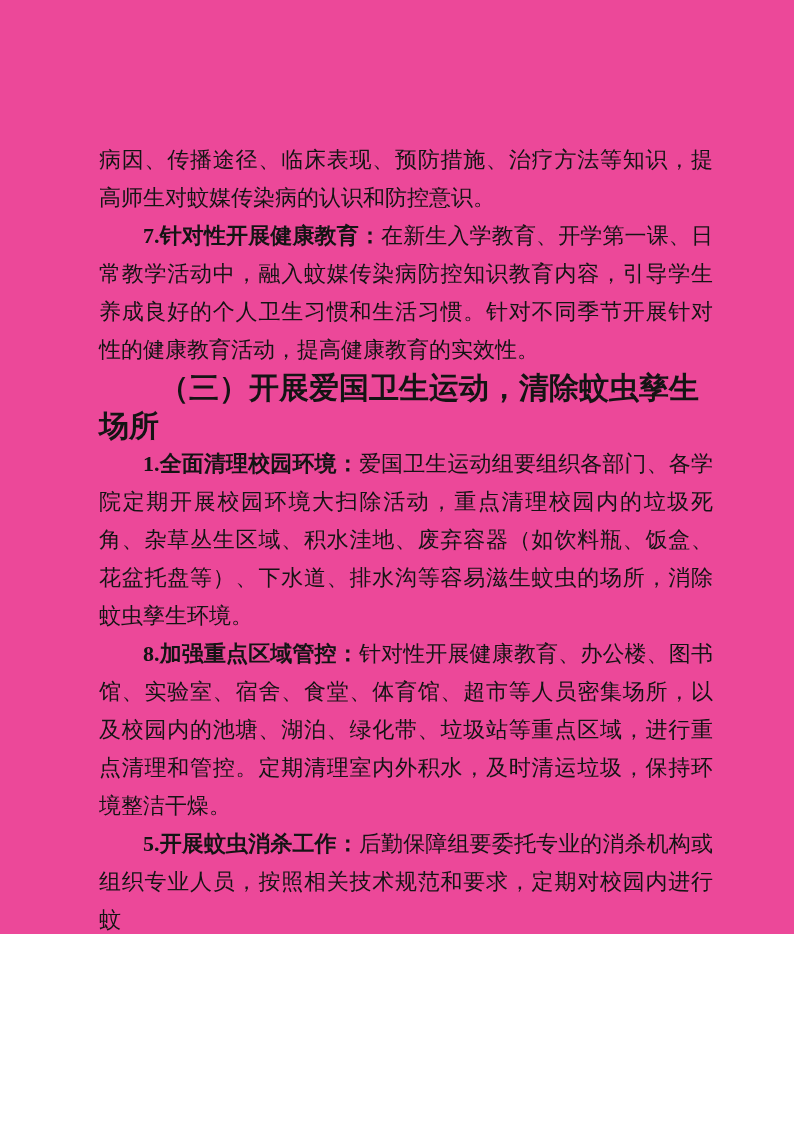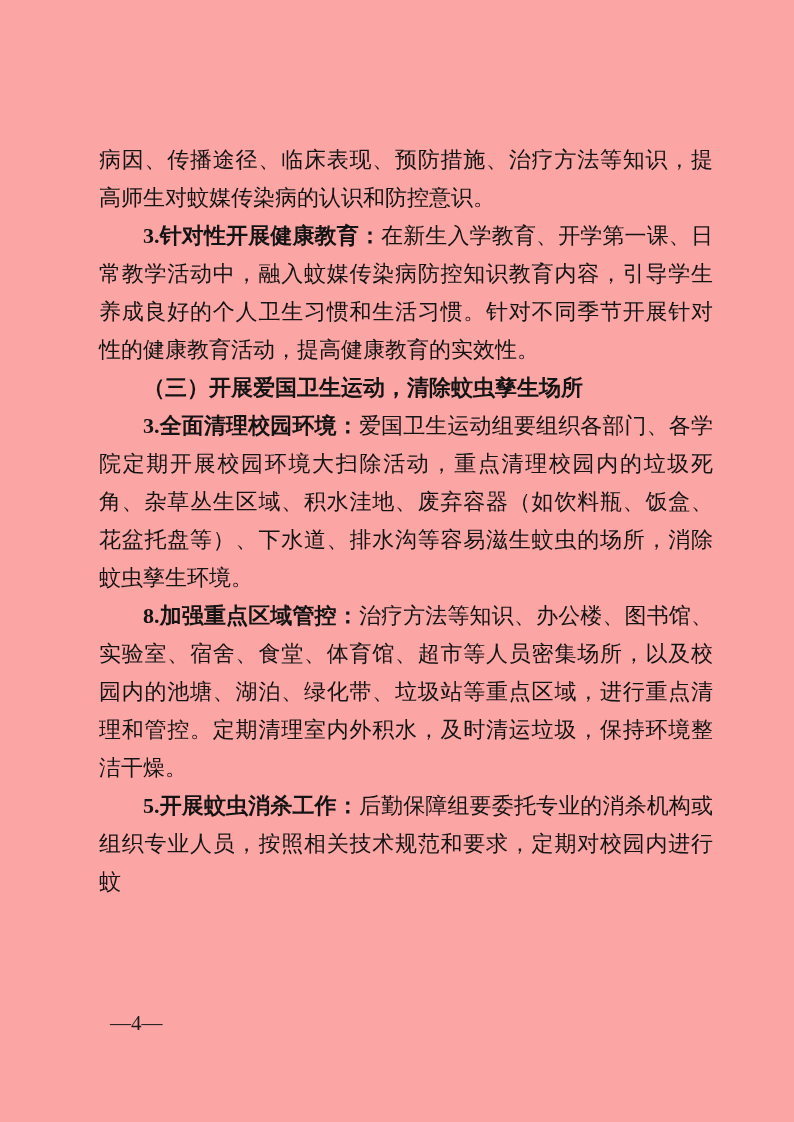--- a/index.html
+++ b/index.html
@@ -4,22 +4,22 @@
 <style>
   * { box-sizing: border-box; }
   html, body {
     margin: 0;
     padding: 0;
     background: #ffffff;
   }
   .page {
     position: relative;
     width: 794px;
-    height: 1122px;
-    background: #fca5a5;
+    height: 934px;
+    background: #ec4899;
     overflow: hidden;
     font-family: "Liberation Serif", "DejaVu Serif", serif;
     color: #141414;
   }
   .content {
     position: absolute;
     left: 99px;
     top: 141px;
     width: 614px;
     font-size: 22px;
@@ -34,21 +34,21 @@
   }
   .content p.continuation {
     text-indent: 0;
   }
   .lead {
     font-weight: bold;
   }
   .section-heading {
     margin: 0;
     padding: 0;
-    font-size: 22px;
+    font-size: 30px;
     line-height: 38px;
     font-weight: bold;
     text-indent: 2em;
     text-align: left;
   }
   .page-number {
     position: absolute;
     left: 110px;
     top: 1008px;
     font-size: 21px;
@@ -58,27 +58,27 @@
   }
 </style>
 </head>
 <body>
 
 <div class="page">
   <main class="content">
 
     <p class="continuation"><span>病因、传播途径、临床表现、预防措施、治疗方法等知识，提高师生对蚊媒传染病的认识和防控意识。</span></p>
 
-    <p><span class="lead">3.针对性开展健康教育：</span><span>在新生入学教育、开学第一课、日常教学活动中，融入蚊媒传染病防控知识教育内容，引导学生养成良好的个人卫生习惯和生活习惯。针对不同季节开展针对性的健康教育活动，提高健康教育的实效性。</span></p>
+    <p><span class="lead">7.针对性开展健康教育：</span><span>在新生入学教育、开学第一课、日常教学活动中，融入蚊媒传染病防控知识教育内容，引导学生养成良好的个人卫生习惯和生活习惯。针对不同季节开展针对性的健康教育活动，提高健康教育的实效性。</span></p>
 
 
     <h3 class="section-heading">（三）开展爱国卫生运动，清除蚊虫孳生场所</h3>
 
-    <p><span class="lead">3.全面清理校园环境：</span><span>爱国卫生运动组要组织各部门、各学院定期开展校园环境大扫除活动，重点清理校园内的垃圾死角、杂草丛生区域、积水洼地、废弃容器（如饮料瓶、饭盒、花盆托盘等）、下水道、排水沟等容易滋生蚊虫的场所，消除蚊虫孳生环境。</span></p>
+    <p><span class="lead">1.全面清理校园环境：</span><span>爱国卫生运动组要组织各部门、各学院定期开展校园环境大扫除活动，重点清理校园内的垃圾死角、杂草丛生区域、积水洼地、废弃容器（如饮料瓶、饭盒、花盆托盘等）、下水道、排水沟等容易滋生蚊虫的场所，消除蚊虫孳生环境。</span></p>
 
-    <p><span class="lead">8.加强重点区域管控：</span><span>治疗方法等知识、办公楼、图书馆、实验室、宿舍、食堂、体育馆、超市等人员密集场所，以及校园内的池塘、湖泊、绿化带、垃圾站等重点区域，进行重点清理和管控。定期清理室内外积水，及时清运垃圾，保持环境整洁干燥。</span></p>
+    <p><span class="lead">8.加强重点区域管控：</span><span>针对性开展健康教育、办公楼、图书馆、实验室、宿舍、食堂、体育馆、超市等人员密集场所，以及校园内的池塘、湖泊、绿化带、垃圾站等重点区域，进行重点清理和管控。定期清理室内外积水，及时清运垃圾，保持环境整洁干燥。</span></p>
 
     <p><span class="lead">5.开展蚊虫消杀工作：</span><span>后勤保障组要委托专业的消杀机构或组织专业人员，按照相关技术规范和要求，定期对校园内进行蚊</span></p>
 
   </main>
 
   <span class="page-number">—4—</span>
 </div>
 
 </body></html>

